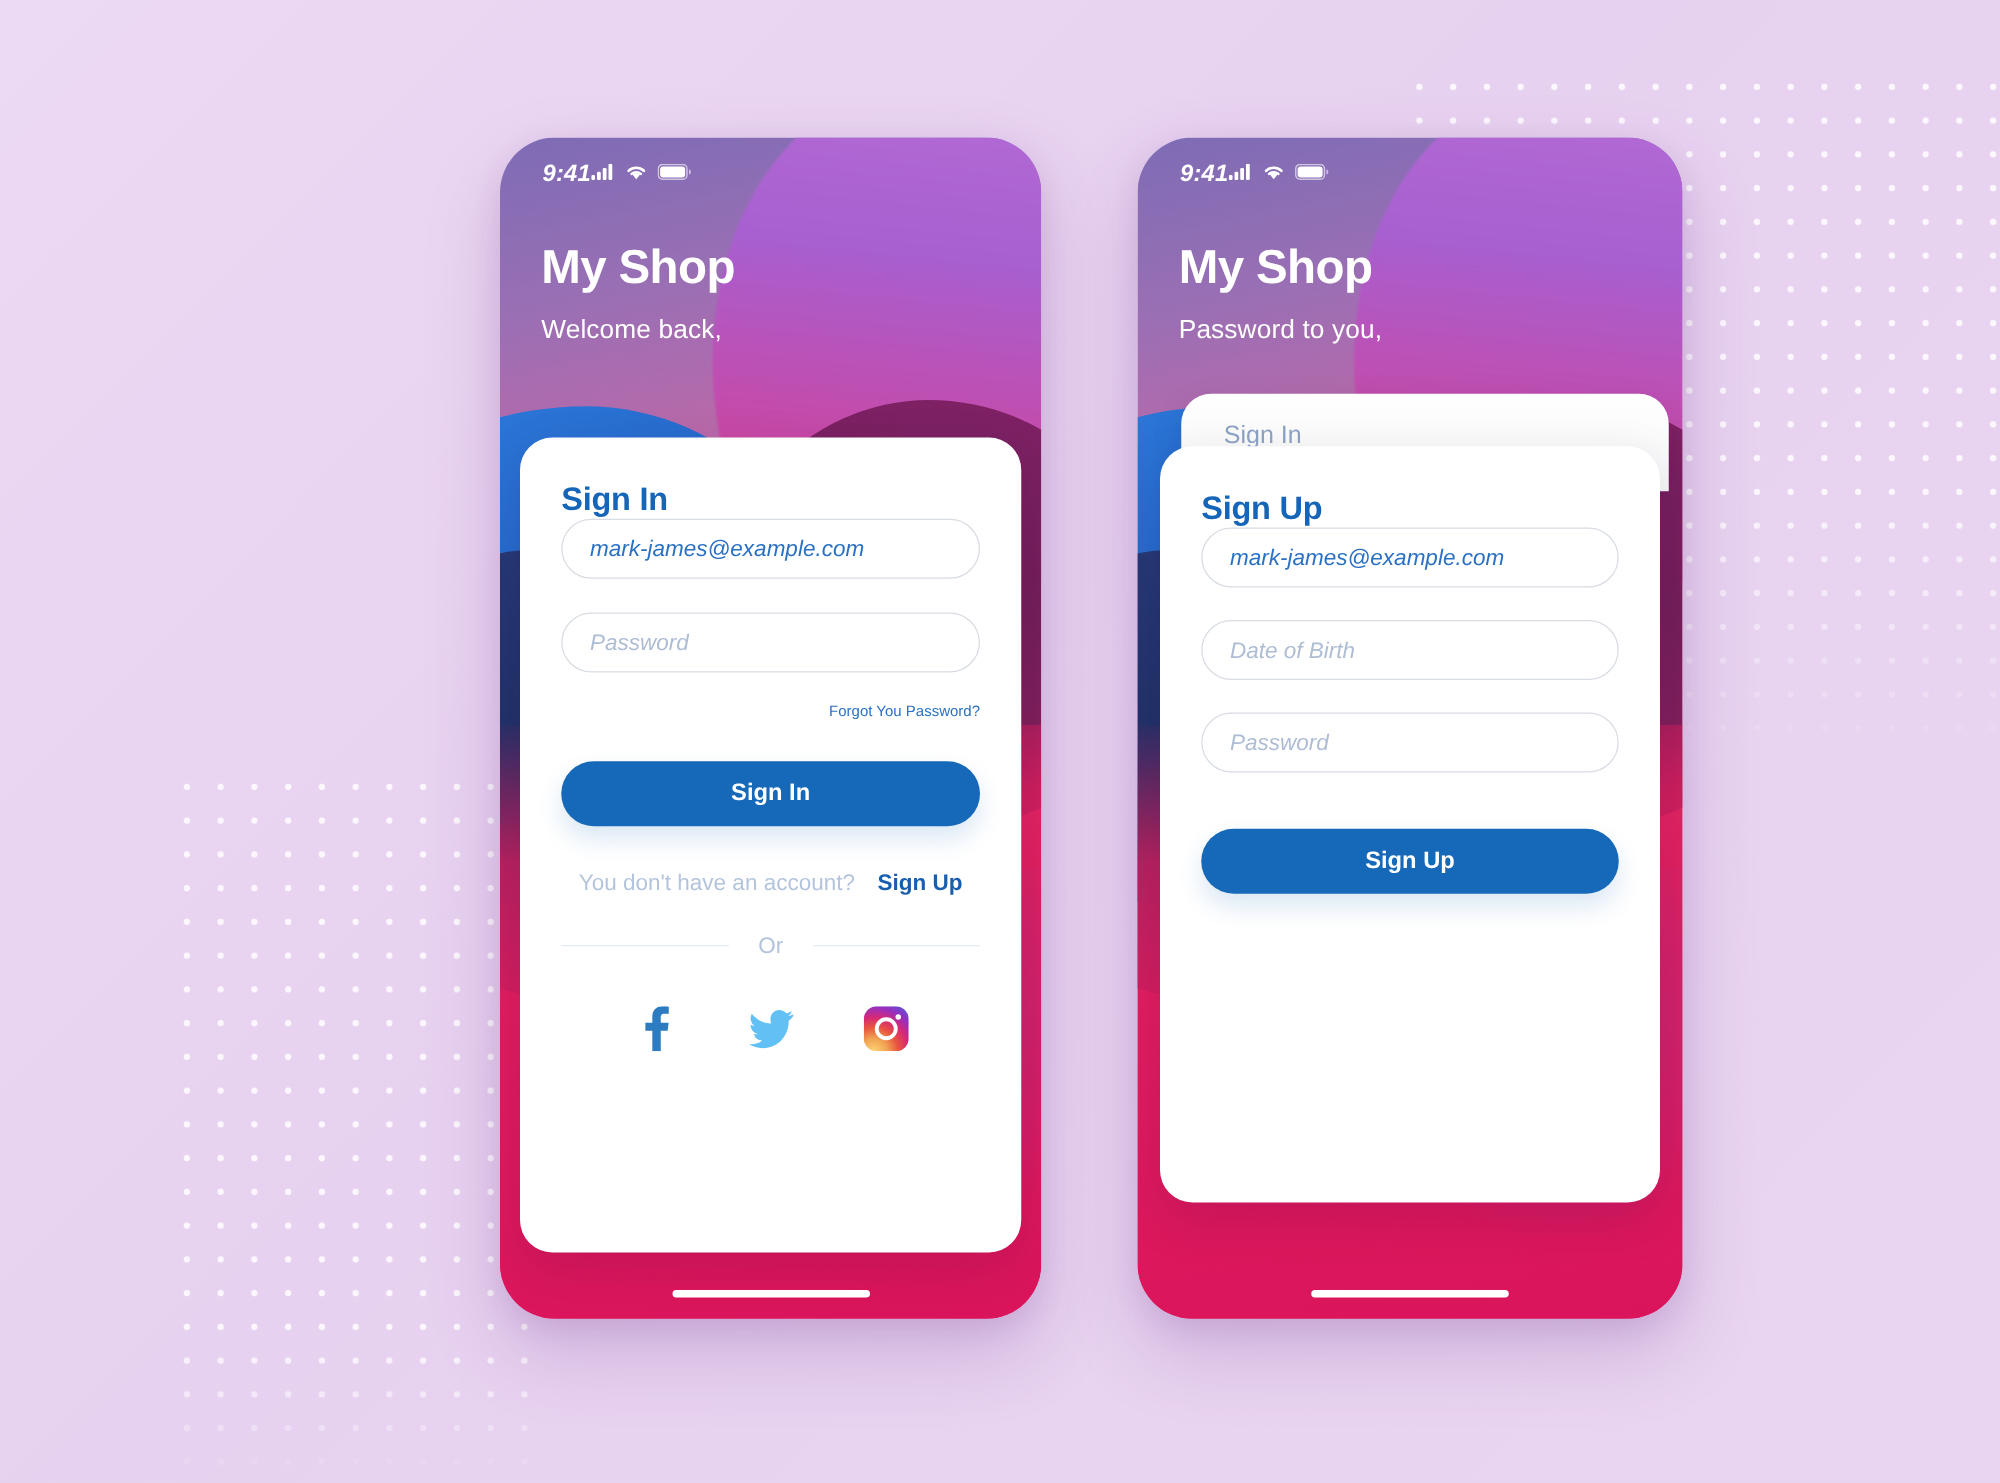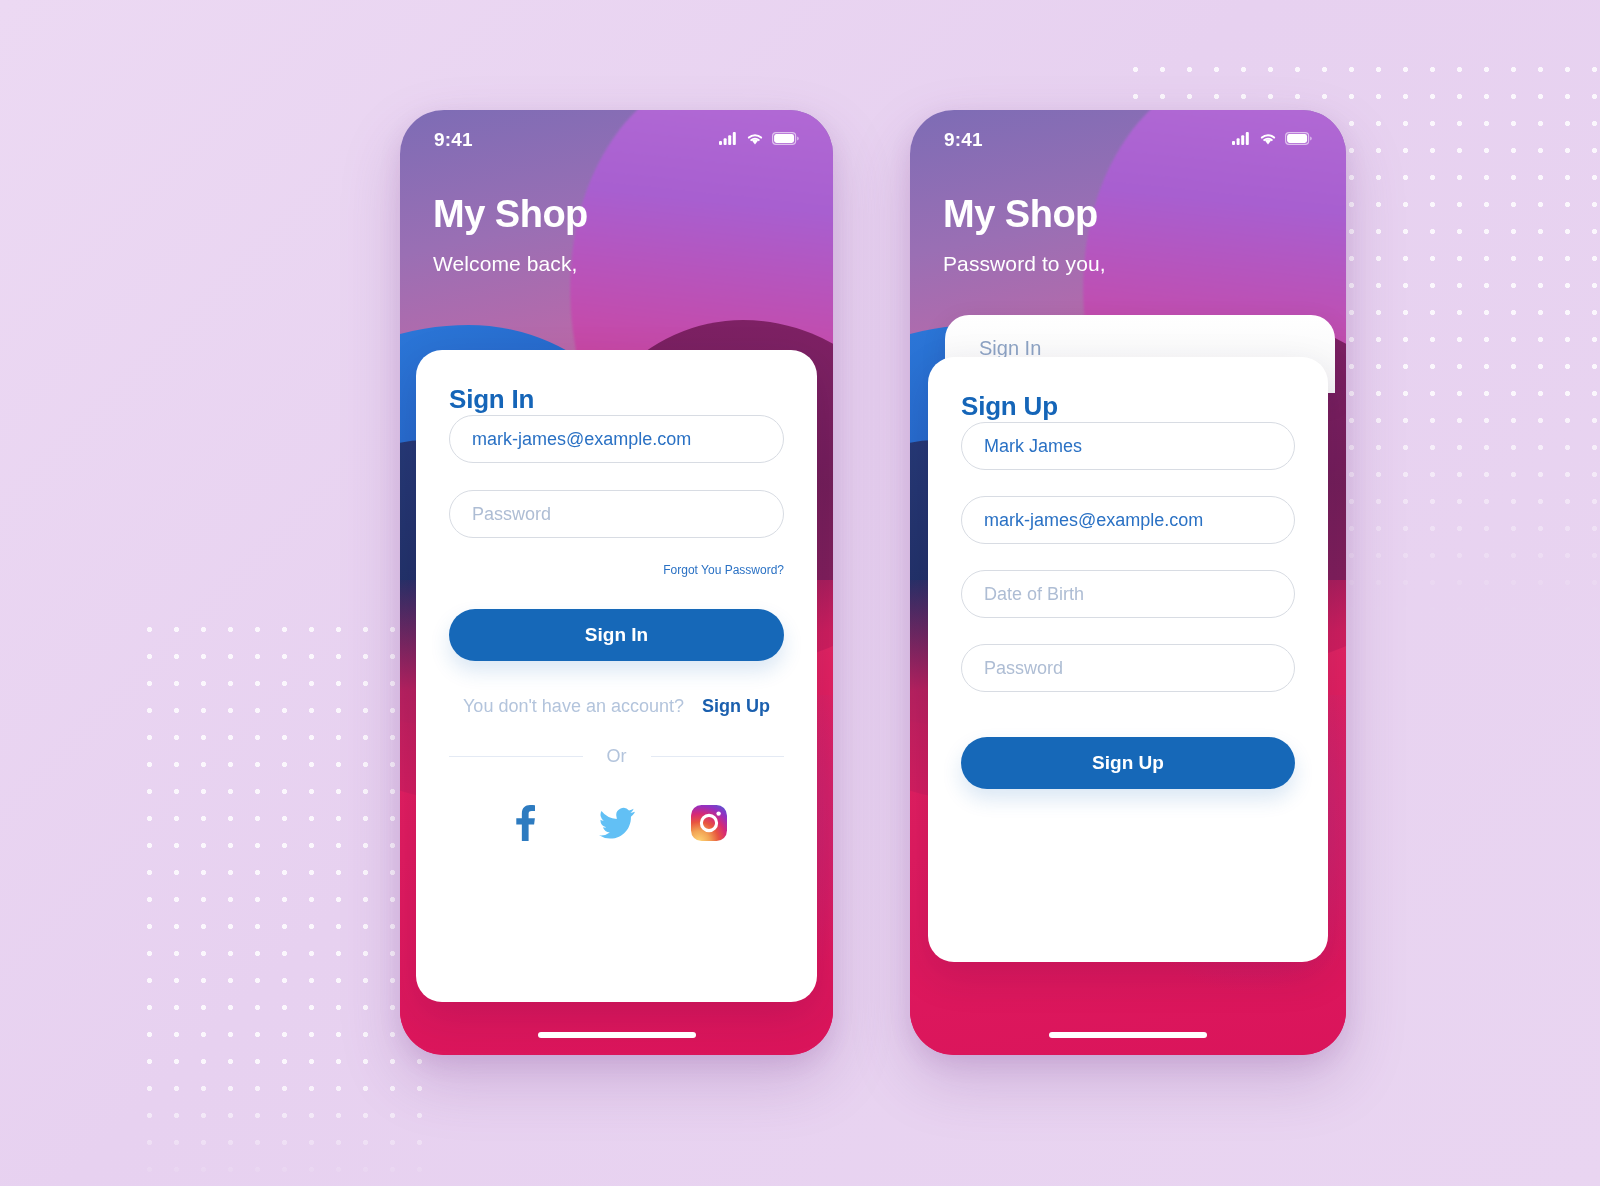--- a/index.html
+++ b/index.html
@@ -116,23 +116,24 @@
     background: radial-gradient(ellipse at 40% 40%, rgba(150,60,150,0.45) 0%, rgba(150,60,150,0) 70%);
   }
 
   
   .statusbar {
     position: absolute;
     left: 0; right: 0; top: 0;
     height: 52px;
     display: flex;
     align-items: center;
-    justify-content: space-between;
+    justify-content: flex-start;
     padding: 0 34px 0 34px;
     color: #fff;
+    font-style: italic;
   }
   .status-time {
     font-size: 19px;
     font-weight: bold;
     letter-spacing: 0.2px;
     padding-top: 8px;
   }
   .status-icons {
     display: flex;
     align-items: center;
@@ -225,20 +226,21 @@
     margin-top: 0;
     height: 48px;
     border: 1px solid #d8dce3;
     border-radius: 24px;
     display: flex;
     align-items: center;
     padding: 0 22px;
     font-size: 18px;
     background: #fff;
     width: 100%;
+    font-style: italic;
   }
   .field.filled { color: #2a71c4; }
   .field.placeholder { color: #aebdd4; }
 
   #signin-card .field:nth-of-type(1) { margin-top: 47px; }
   #signin-card .field + .field { margin-top: 27px; }
 
   .forgot-row {
     margin-top: 22px;
     text-align: right;
@@ -472,21 +474,20 @@
     <div class="app-sub">Password to you,</div>
   </div>
 
   <div class="card" id="signin-tab-ghost">
     <span class="tab-ghost-label">Sign In</span>
   </div>
 
   <div class="card" id="signup-card">
     <div class="card-title">Sign Up</div>
 
-    <div class="field filled">Mark James</div>
     <div class="field filled">mark-james@example.com</div>
     <div class="field placeholder">Date of Birth</div>
     <div class="field placeholder">Password</div>
 
     <button class="primary-btn">Sign Up</button>
   </div>
 
   <div class="home-indicator"></div>
 </div>
 

